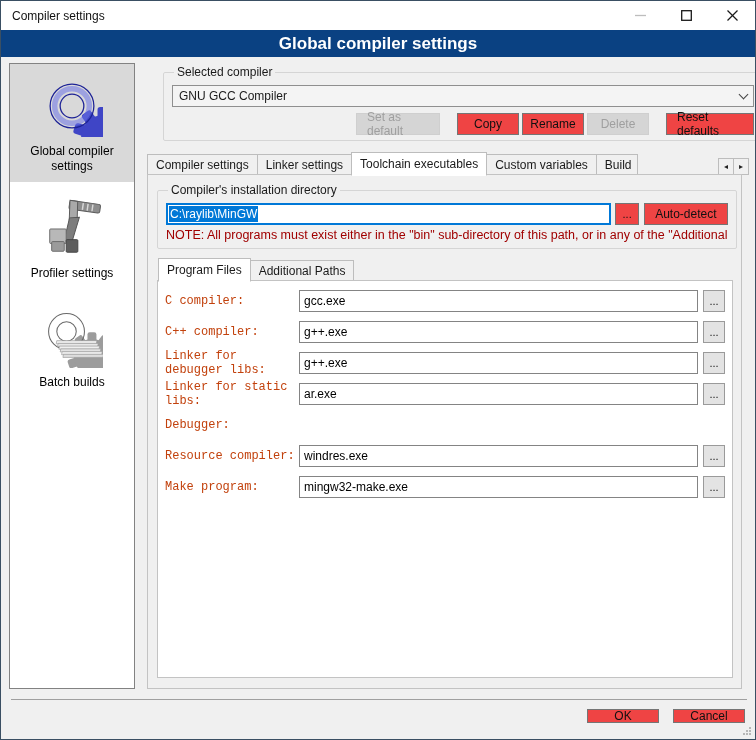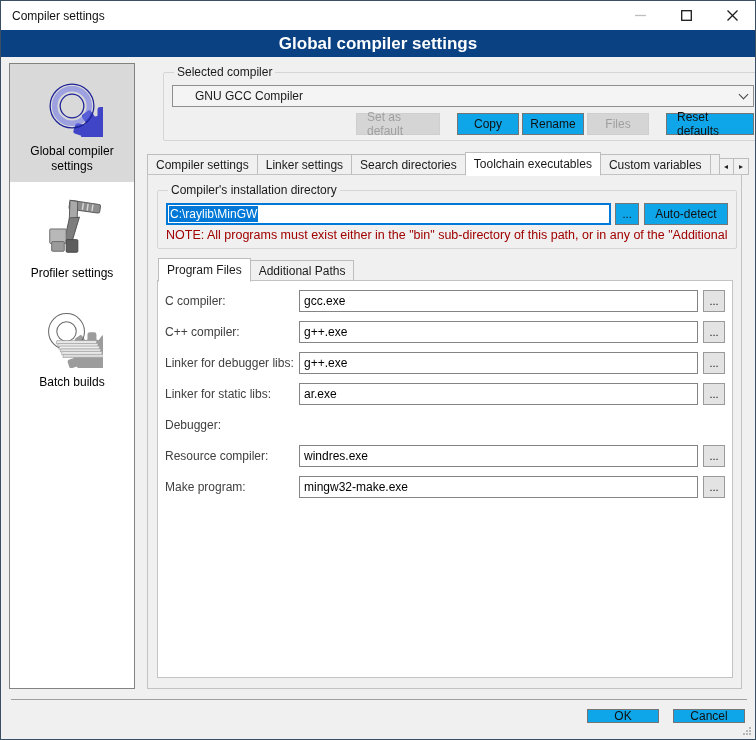--- a/index.html
+++ b/index.html
@@ -33,25 +33,25 @@
   
   .main { position:absolute; left:146px; top:62px; width:602px; height:626px; }
 
   fieldset.groupbox { border:1px solid #d5d5d5; border-radius:2px; padding:6px 8px 8px 8px; }
   fieldset.groupbox legend { font-size:12px; color:#1a1a1a; padding:0 3px; margin-left:2px; }
 
   
   .sel-comp { position:absolute; left:16px; top:2px; width:600px; height:76px; }
   .combo { height:22px; background:#f4f4f4; border:1px solid #8f8f8f; display:flex;
            align-items:center; padding:0 6px; cursor:default; }
-  .combo .val { flex:1; overflow:hidden; white-space:nowrap;margin-left:16px; }
+  .combo .val { flex:1; overflow:hidden; white-space:nowrap; }
   .chev { width:7px; height:7px; border-right:1px solid #444; border-bottom:1px solid #444;
           transform:rotate(45deg); margin-top:-4px; flex:none; }
   .btnrow { margin-top:6px; display:flex; justify-content:flex-end; align-items:center; }
-  .btn { height:22px; padding:0 10px; background:#0ea5e9; border:1px solid #757575;
+  .btn { height:22px; padding:0 10px; background:#ef4444; border:1px solid #757575;
          font-size:12px; color:#111; display:flex; align-items:center; justify-content:center; cursor:default; }
   .btn.disabled { background:#d5d5d5; border-color:#cfcfcf; color:#9f9f9f; }
   .gap16 { width:17px; } .gap2 { width:3px; }
 
   
   .tabs { position:absolute; left:0; top:88px; width:602px; height:24px; display:flex; align-items:flex-end; }
   .tab { height:21px; background:#f0f0f0; border:1px solid #bdbdbd; margin-right:-1px;
          padding:0 8px; display:flex; align-items:center; white-space:nowrap; cursor:default; position:relative; }
   .tab.active { height:24px; background:#fff; border-bottom:1px solid #fff; z-index:3; margin-bottom:-1px; }
   .tab.clip { width:42px; overflow:hidden; padding-right:0; }
@@ -72,21 +72,21 @@
   .autodetect { height:22px; margin-left:5px; flex:none; }
   .note { margin-top:3px; color:#a00000; white-space:nowrap; overflow:hidden; font-size:12.5px; }
 
   
   .subtabs { display:flex; align-items:flex-end; height:23px; margin-top:9px; padding-left:1px; }
   .subpanel { background:#fff; border:1px solid #c3c3c3; width:576px; height:398px; padding:9px 7px; margin-top:-1px; position:relative; z-index:1; }
   .subtabs .tab.active { border-bottom:1px solid #fff; }
 
   
   .frow { display:flex; align-items:center; height:22px; margin-bottom:9px; }
-  .frow .flabel { width:134px; flex:none; color:#404040; }
+  .frow .flabel { width:134px; flex:none; color:#c2410c;font-family:Liberation Mono, monospace; }
   .frow input.fld { flex:1; height:22px; border:1px solid #848484; background:#fff;
                     font-family:"Liberation Sans", sans-serif; font-size:12px; padding:0 4px; color:#000; }
   .frow .browse { width:22px; height:22px; margin-left:5px; flex:none; font-size:11px; padding:0;
                   background:#e3e3e3; border:1px solid #9a9a9a; }
   .frow .combo.fld { flex:1; background:#e4e4e4; border:1px solid #8f8f8f; }
 
   
   .separator { position:absolute; left:10px; top:698px; width:736px; height:1px; background:#9f9f9f; }
   .footer { position:absolute; right:10px; top:708px; display:flex; }
   .footer .btn { width:72px; height:14px; }
@@ -207,30 +207,29 @@
         <span class="val">GNU GCC Compiler</span>
         <span class="chev"></span>
       </div>
       <div class="btnrow">
         <div class="btn disabled" style="width:84px">Set as default</div>
         <div class="gap16"></div>
         <div class="btn" style="width:62px">Copy</div>
         <div class="gap2"></div>
         <div class="btn" style="width:62px">Rename</div>
         <div class="gap2"></div>
-        <div class="btn disabled" style="width:62px">Files</div>
+        <div class="btn disabled" style="width:62px">Delete</div>
         <div class="gap16"></div>
         <div class="btn" style="width:88px">Reset defaults</div>
       </div>
     </fieldset>
 
     <div class="tabs">
       <div class="tab">Compiler settings</div>
       <div class="tab">Linker settings</div>
-      <div class="tab">Search directories</div>
       <div class="tab active">Toolchain executables</div>
       <div class="tab">Custom variables</div>
       <div class="tab clip">Build</div>
       <div class="tab-arrows">
         <div class="arrow-btn">◂</div>
         <div class="arrow-btn">▸</div>
       </div>
     </div>
 
     <div class="tabpage">

